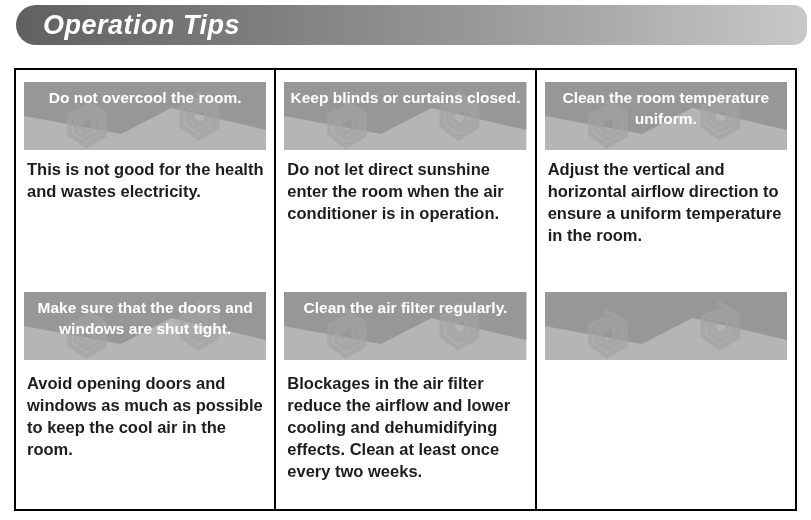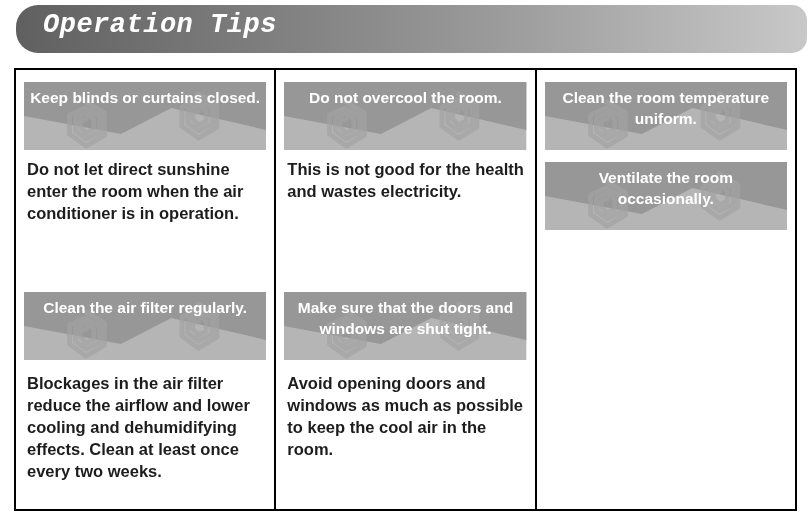--- a/index.html
+++ b/index.html
@@ -12,24 +12,23 @@
     position: relative;
     overflow: hidden;
   }
 
   
   .title-bar {
     position: absolute;
     left: 16px;
     top: 5px;
     width: 791px;
-    height: 48px;
+    height: 40px;
     border-radius: 22px 15px 15px 22px;
     background: linear-gradient(to right, #606060 0%, #7d7d7d 30%, #9a9a9a 60%, #c8c8c8 100%);
-    font-family: Liberation Mono, monospace;
   }
   .title-bar .title-text {
     display: block;
     padding-left: 27px;
     line-height: 40px;
     font-size: 27px;
     font-weight: bold;
     font-style: italic;
     color: #ffffff;
     letter-spacing: 0.5px;
@@ -123,95 +122,95 @@
       <svg class="band-art" viewBox="0 0 250 68" preserveAspectRatio="none">
         <rect width="250" height="68" fill="#b5b5b5"></rect>
         <polygon points="0,0 250,0 250,48 152,26 100,52 0,34" fill="#979797"></polygon>
         <g>
             <use href="#spiral-glyph" transform="translate(64,42)"></use>
           </g>
         <g>
             <use href="#spiral-glyph" transform="translate(180,34)"></use>
           </g>
       </svg>
+      <span class="heading-text">Do not overcool the room.</span>
+    </div>
+    <div class="tip-body row-1">This is not good for the health and wastes electricity.</div>
+
+    <div class="tip-heading">
+      <svg class="band-art" viewBox="0 0 250 68" preserveAspectRatio="none">
+        <rect width="250" height="68" fill="#b5b5b5"></rect>
+        <polygon points="0,0 250,0 250,48 152,26 100,52 0,34" fill="#979797"></polygon>
+        <g>
+            <use href="#spiral-glyph" transform="translate(64,42)"></use>
+          </g>
+        <g>
+            <use href="#spiral-glyph" transform="translate(180,34)"></use>
+          </g>
+      </svg>
+      <span class="heading-text">Make sure that the doors and windows are shut tight.</span>
+    </div>
+    <div class="tip-body row-2">Avoid opening doors and windows as much as possible to keep the cool air in the room.</div>
+  </div>
+
+  <div class="tip-col divider">
+    <div class="tip-heading">
+      <svg class="band-art" viewBox="0 0 250 68" preserveAspectRatio="none">
+        <rect width="250" height="68" fill="#b5b5b5"></rect>
+        <polygon points="0,0 250,0 250,48 152,26 100,52 0,34" fill="#979797"></polygon>
+        <g>
+            <use href="#spiral-glyph" transform="translate(64,42)"></use>
+          </g>
+        <g>
+            <use href="#spiral-glyph" transform="translate(180,34)"></use>
+          </g>
+      </svg>
       <span class="heading-text">Keep blinds or curtains closed.</span>
     </div>
     <div class="tip-body row-1">Do not let direct sunshine enter the room when the air conditioner is in operation.</div>
 
     <div class="tip-heading">
       <svg class="band-art" viewBox="0 0 250 68" preserveAspectRatio="none">
         <rect width="250" height="68" fill="#b5b5b5"></rect>
         <polygon points="0,0 250,0 250,48 152,26 100,52 0,34" fill="#979797"></polygon>
         <g>
             <use href="#spiral-glyph" transform="translate(64,42)"></use>
           </g>
         <g>
             <use href="#spiral-glyph" transform="translate(180,34)"></use>
           </g>
       </svg>
       <span class="heading-text">Clean the air filter regularly.</span>
     </div>
     <div class="tip-body row-2">Blockages in the air filter reduce the airflow and lower cooling and dehumidifying effects. Clean at least once every two weeks.</div>
   </div>
 
-  <div class="tip-col divider">
-    <div class="tip-heading">
-      <svg class="band-art" viewBox="0 0 250 68" preserveAspectRatio="none">
-        <rect width="250" height="68" fill="#b5b5b5"></rect>
-        <polygon points="0,0 250,0 250,48 152,26 100,52 0,34" fill="#979797"></polygon>
-        <g>
-            <use href="#spiral-glyph" transform="translate(64,42)"></use>
-          </g>
-        <g>
-            <use href="#spiral-glyph" transform="translate(180,34)"></use>
-          </g>
-      </svg>
-      <span class="heading-text">Do not overcool the room.</span>
-    </div>
-    <div class="tip-body row-1">This is not good for the health and wastes electricity.</div>
-
-    <div class="tip-heading">
-      <svg class="band-art" viewBox="0 0 250 68" preserveAspectRatio="none">
-        <rect width="250" height="68" fill="#b5b5b5"></rect>
-        <polygon points="0,0 250,0 250,48 152,26 100,52 0,34" fill="#979797"></polygon>
-        <g>
-            <use href="#spiral-glyph" transform="translate(64,42)"></use>
-          </g>
-        <g>
-            <use href="#spiral-glyph" transform="translate(180,34)"></use>
-          </g>
-      </svg>
-      <span class="heading-text">Make sure that the doors and windows are shut tight.</span>
-    </div>
-    <div class="tip-body row-2">Avoid opening doors and windows as much as possible to keep the cool air in the room.</div>
+  <div class="tip-col">
+    <div class="tip-heading">
+      <svg class="band-art" viewBox="0 0 250 68" preserveAspectRatio="none">
+        <rect width="250" height="68" fill="#b5b5b5"></rect>
+        <polygon points="0,0 250,0 250,48 152,26 100,52 0,34" fill="#979797"></polygon>
+        <g>
+            <use href="#spiral-glyph" transform="translate(64,42)"></use>
+          </g>
+        <g>
+            <use href="#spiral-glyph" transform="translate(180,34)"></use>
+          </g>
+      </svg>
+      <span class="heading-text">Clean the room temperature uniform.</span>
+    </div>
+    <div class="tip-body row-1">Adjust the vertical and horizontal airflow direction to ensure a uniform temperature in the room.</div>
+
+    <div class="tip-heading">
+      <svg class="band-art" viewBox="0 0 250 68" preserveAspectRatio="none">
+        <rect width="250" height="68" fill="#b5b5b5"></rect>
+        <polygon points="0,0 250,0 250,48 152,26 100,52 0,34" fill="#979797"></polygon>
+        <g>
+            <use href="#spiral-glyph" transform="translate(64,42)"></use>
+          </g>
+        <g>
+            <use href="#spiral-glyph" transform="translate(180,34)"></use>
+          </g>
+      </svg>
+    </div>
   </div>
 
-  <div class="tip-col">
-    <div class="tip-heading">
-      <svg class="band-art" viewBox="0 0 250 68" preserveAspectRatio="none">
-        <rect width="250" height="68" fill="#b5b5b5"></rect>
-        <polygon points="0,0 250,0 250,48 152,26 100,52 0,34" fill="#979797"></polygon>
-        <g>
-            <use href="#spiral-glyph" transform="translate(64,42)"></use>
-          </g>
-        <g>
-            <use href="#spiral-glyph" transform="translate(180,34)"></use>
-          </g>
-      </svg>
-      <span class="heading-text">Clean the room temperature uniform.</span>
-    </div>
-
-    <div class="tip-heading">
-      <svg class="band-art" viewBox="0 0 250 68" preserveAspectRatio="none">
-        <rect width="250" height="68" fill="#b5b5b5"></rect>
-        <polygon points="0,0 250,0 250,48 152,26 100,52 0,34" fill="#979797"></polygon>
-        <g>
-            <use href="#spiral-glyph" transform="translate(64,42)"></use>
-          </g>
-        <g>
-            <use href="#spiral-glyph" transform="translate(180,34)"></use>
-          </g>
-      </svg>
-      <span class="heading-text">Ventilate the room occasionally.</span>
-    </div>
-  </div>
-
 </div>
 
 </body></html>

